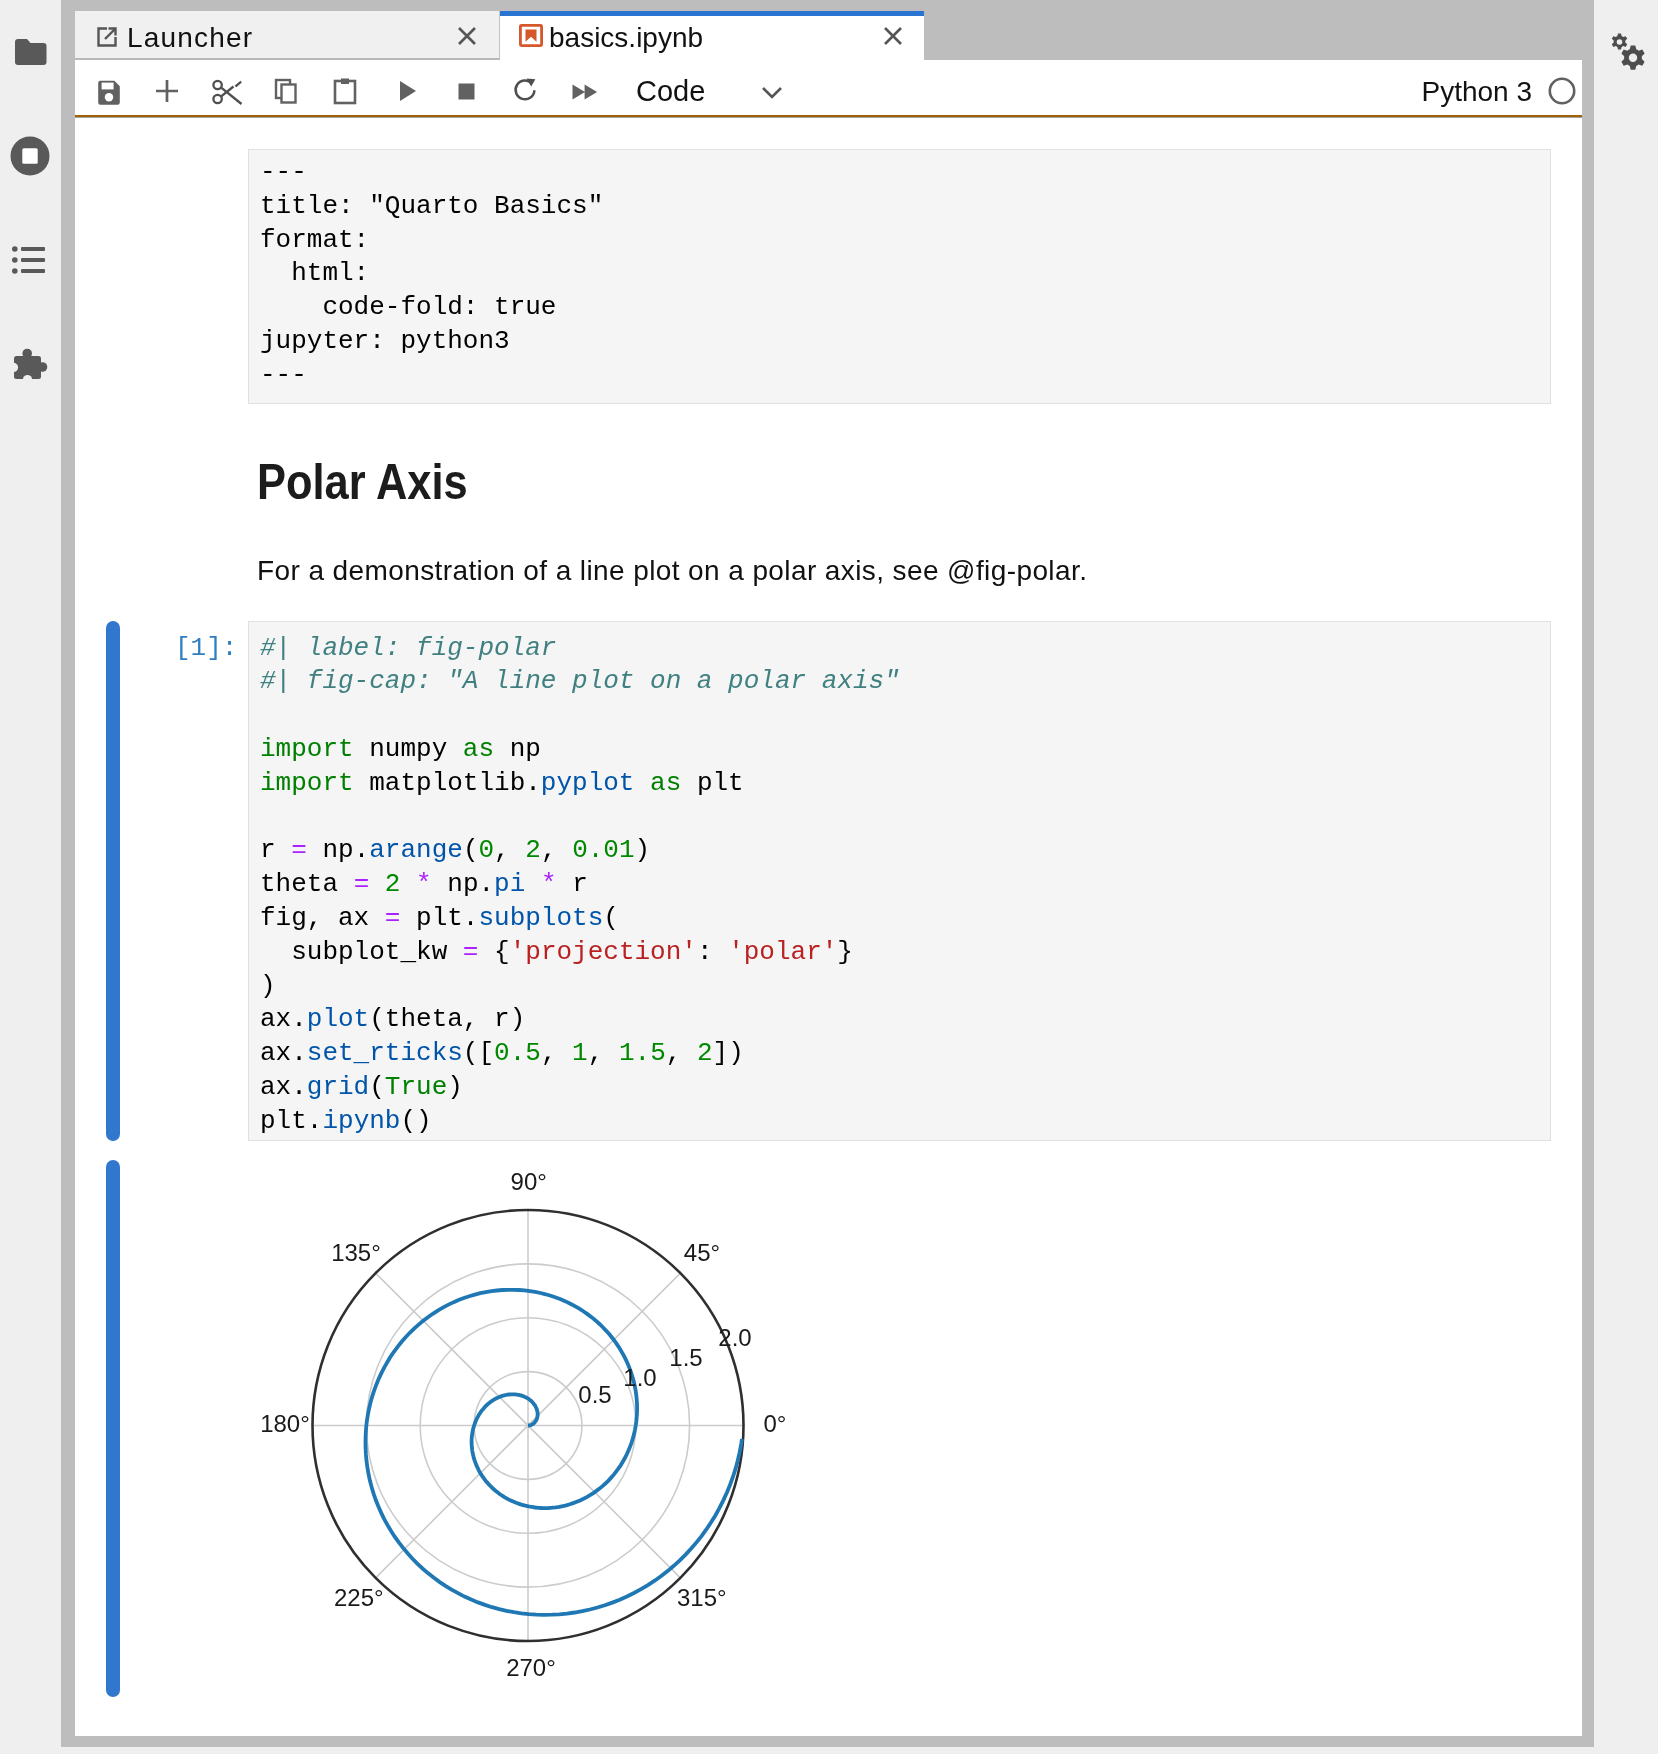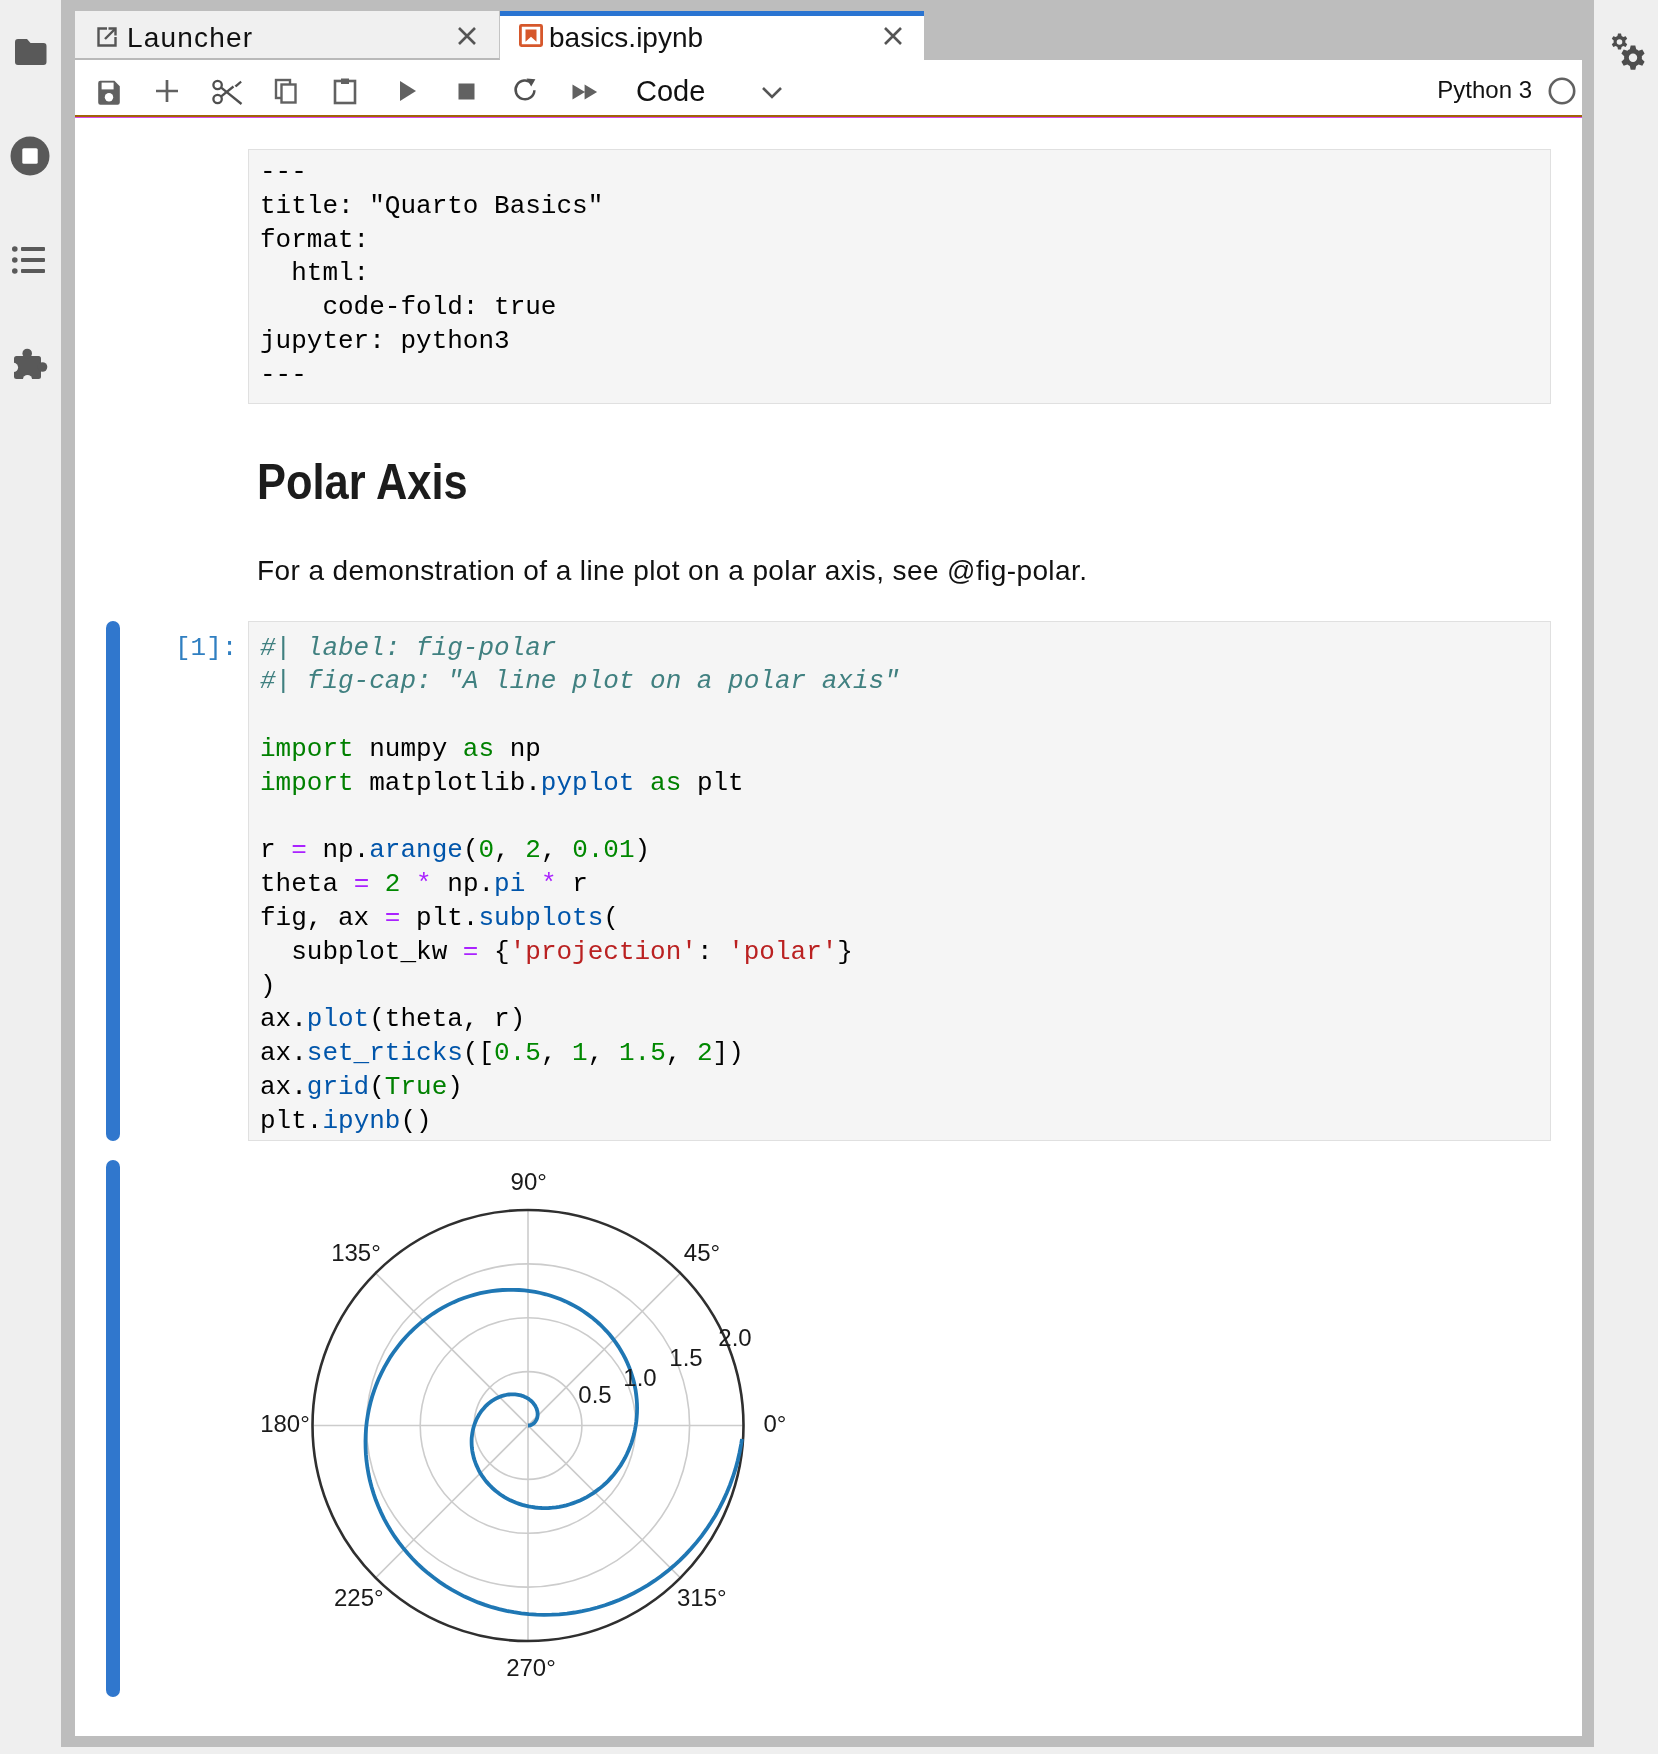--- a/index.html
+++ b/index.html
@@ -1,20 +1,20 @@
 <!DOCTYPE html>
 <html><head>
 <meta charset="utf-8">
 <style>
   * { margin:0; padding:0; box-sizing:border-box; }
   html,body { width:1658px; height:1754px; background:#efefef; overflow:hidden;
     font-family:"Liberation Sans", sans-serif; }
   .abs { position:absolute; }
   #frame { position:absolute; left:61px; top:0; width:1533px; height:1747px; background:#bdbdbd; }
-  #panel { position:absolute; left:75px; top:11px; width:1507px; height:1725px; background:#d946ef; }
+  #panel { position:absolute; left:75px; top:11px; width:1507px; height:1725px; background:#a3a3a3; }
   
   #tab-launcher { position:absolute; left:0px; top:0px; width:425px; height:49px;
      background:#f0f0f0; border-bottom:2px solid #b9b9b9; border-right:1px solid #c4c4c4; }
   #tab-active { position:absolute; left:425px; top:0px; width:424px; height:49px; background:#ffffff;
      border-top:5px solid #2a74d1; }
   #tabbar-rest { position:absolute; left:849px; top:0px; width:658px; height:49px; background:#bdbdbd; }
   .tabtext { position:absolute; top:11px; font-size:28px; color:#111; white-space:nowrap; }
   
   #toolbar { position:absolute; left:0; top:49px; width:1507px; height:57px; background:#fff;
      border-bottom:2px solid #a16207; }
@@ -145,21 +145,21 @@
       <path d="M14.6 1.6 L23.4 2.2 L19.2 9.6 z" fill="#4f4f4f"></path>
     </svg>
 
     <svg class="tbi" style="left:497px;top:24px" width="26" height="16" viewBox="0 0 26 16">
       <path d="M0.5 0.5 L13 8 L0.5 15.5 z M12.6 0.5 L25.1 8 L12.6 15.5 z" fill="#616161"></path>
     </svg>
     <div class="abs" style="left:561px;top:15px;font-size:29px;color:#111">Code</div>
     <svg class="tbi" style="left:686px;top:26px" width="22" height="14" viewBox="0 0 22 14">
       <path d="M2 2 L11 11 L20 2" fill="none" stroke="#555" stroke-width="2.6"></path>
     </svg>
-    <div class="abs" style="left:1257px;top:16px;width:200px;text-align:right;font-size:24px;color:#111;white-space:nowrap">Python 3</div>
+    <div class="abs" style="left:1257px;top:16px;width:200px;text-align:right;font-size:28px;color:#111;white-space:nowrap">Python 3</div>
     <svg class="tbi" style="left:1473px;top:17px" width="28" height="28" viewBox="0 0 28 28">
       <circle cx="14" cy="14" r="12.2" fill="none" stroke="#616161" stroke-width="2.6"></circle>
     </svg>
   </div>
 
   <div id="nb">
 
     <div class="cellbox" style="top:31px;height:255px"></div>
     <div class="mono abs" style="left:185px;top:38px">---
 title: "Quarto Basics"

